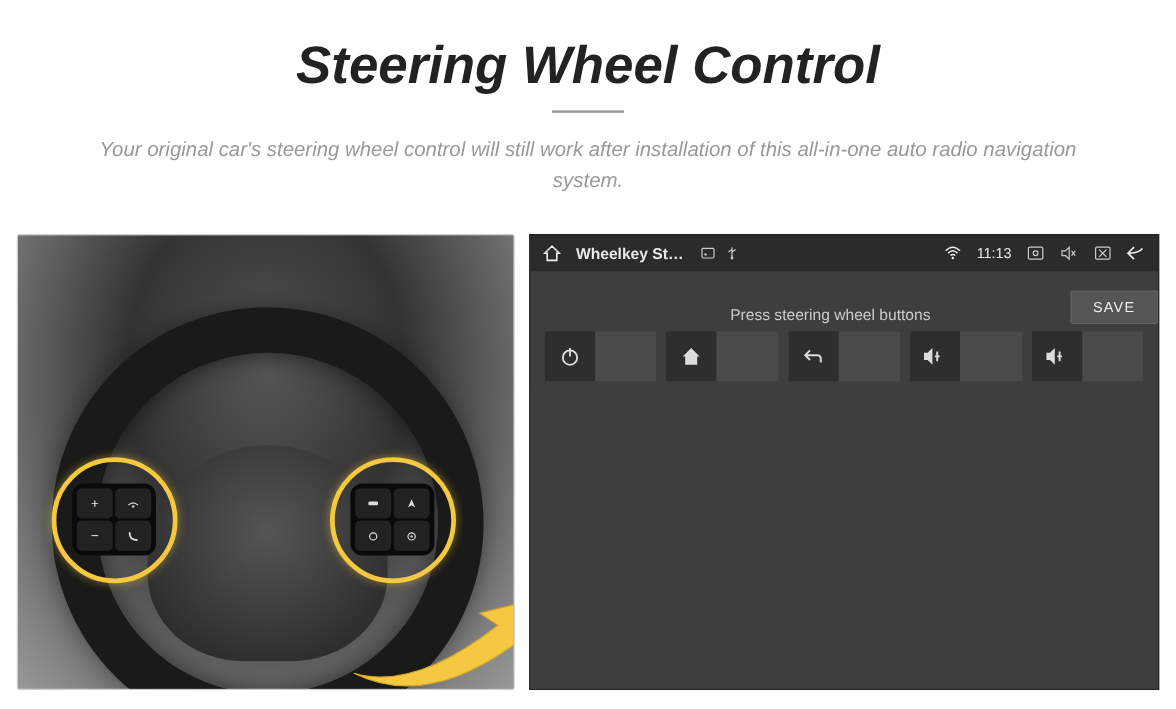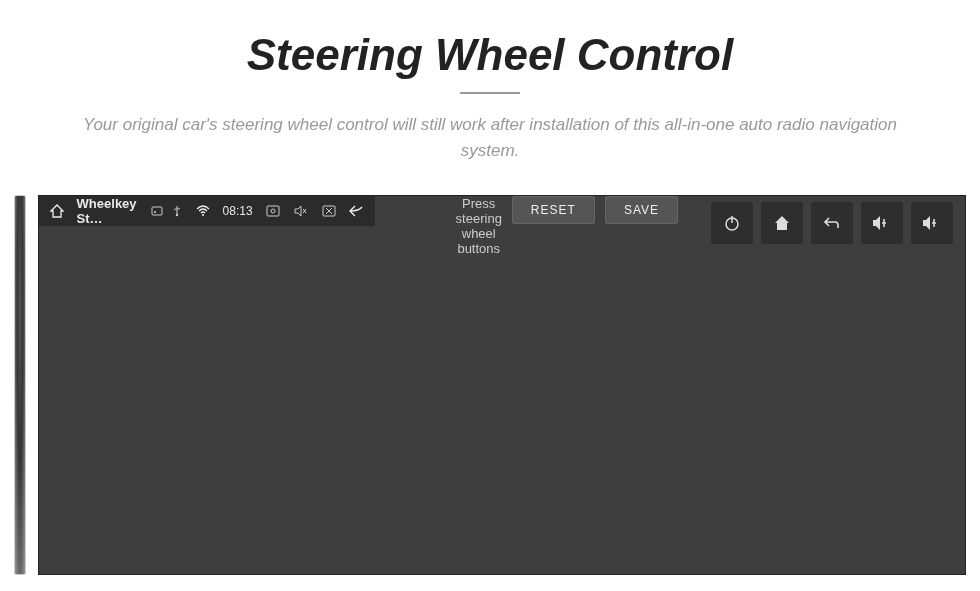--- a/index.html
+++ b/index.html
@@ -114,42 +114,42 @@
   width: 180px;
   height: 90px;
   z-index: 5;
 }
 .screen-panel {
   flex: 1;
   height: 380px;
   background: #3e3e3e;
   border: 1px solid #222;
   display: flex;
-  flex-direction: row;
+  flex-direction: column;
 }
 .status-bar {
   height: 30px;
   background: #2b2b2b;
   display: flex;
   align-items: center;
   padding: 0 10px;
   gap: 10px;
   color: #e8e8e8;
   font-size: 12px;
 }
 .status-left { display: flex; align-items: center; gap: 12px; }
 .status-right { margin-left: auto; display: flex; align-items: center; gap: 12px; }
 .status-title { font-weight: bold; font-size: 13px; }
 .status-icons-small { display: flex; gap: 4px; font-size: 10px; }
 .sb-icon { width: 16px; height: 16px; display: flex; align-items: center; justify-content: center; }
 .instruction-bar {
   height: 44px;
   display: flex;
-  align-items: flex-start;
-  padding: 0 21px;
+  align-items: flex-end;
+  padding: 0 0;
   gap: 10px;
   color: #ccc;
   font-size: 13px;
 }
 .instruction-text { flex: 1; text-align: center; padding-left: 60px; }
 .action-btn {
   background: #555;
   color: #eee;
   border: 1px solid #666;
   padding: 6px 18px;
@@ -274,21 +274,21 @@
           </span>
         </span>
       </div>
       <div class="status-right">
         <span class="sb-icon">
           <svg width="14" height="12" viewBox="0 0 14 12">
               <path d="M1 4 Q7 -2 13 4 M3 6 Q7 2 11 6 M5 8 Q7 6 9 8" stroke="#eee" fill="none" stroke-width="1.2"></path>
               <circle cx="7" cy="10" r="1" fill="#eee"></circle>
             </svg>
         </span>
-        <span>08:13</span>
+        <span>11:13</span>
         <span class="sb-icon">
           <svg width="14" height="12" viewBox="0 0 14 12">
               <rect x="1" y="1" width="12" height="10" rx="1" fill="none" stroke="#ccc" stroke-width="1"></rect>
               <circle cx="7" cy="6" r="2" fill="none" stroke="#ccc" stroke-width="1"></circle>
             </svg>
         </span>
         <span class="sb-icon">
           <svg width="14" height="12" viewBox="0 0 14 12">
               <path d="M1 4 L4 4 L7 1 L7 11 L4 8 L1 8 Z" fill="none" stroke="#ccc" stroke-width="1"></path>
               <path d="M9 4 L12 8 M12 4 L9 8" stroke="#ccc" stroke-width="1"></path>
@@ -303,21 +303,20 @@
         <span class="sb-icon">
           <svg width="16" height="14" viewBox="0 0 16 14">
               <path d="M6 2 L1 7 L6 12 M1 7 Q10 7 13 3" fill="none" stroke="#eee" stroke-width="1.4"></path>
             </svg>
         </span>
       </div>
     </div>
 
     <div class="instruction-bar">
       <span class="instruction-text">Press steering wheel buttons</span>
-      <button class="action-btn">RESET</button>
       <button class="action-btn">SAVE</button>
     </div>
 
     <div class="key-row">
       <div class="key-slot">
         <div class="key-icon-part">
           <svg width="18" height="18" viewBox="0 0 18 18">
               <circle cx="9" cy="10" r="6" fill="none" stroke="#ddd" stroke-width="1.5"></circle>
               <line x1="9" y1="2" x2="9" y2="9" stroke="#ddd" stroke-width="1.5"></line>
             </svg>

